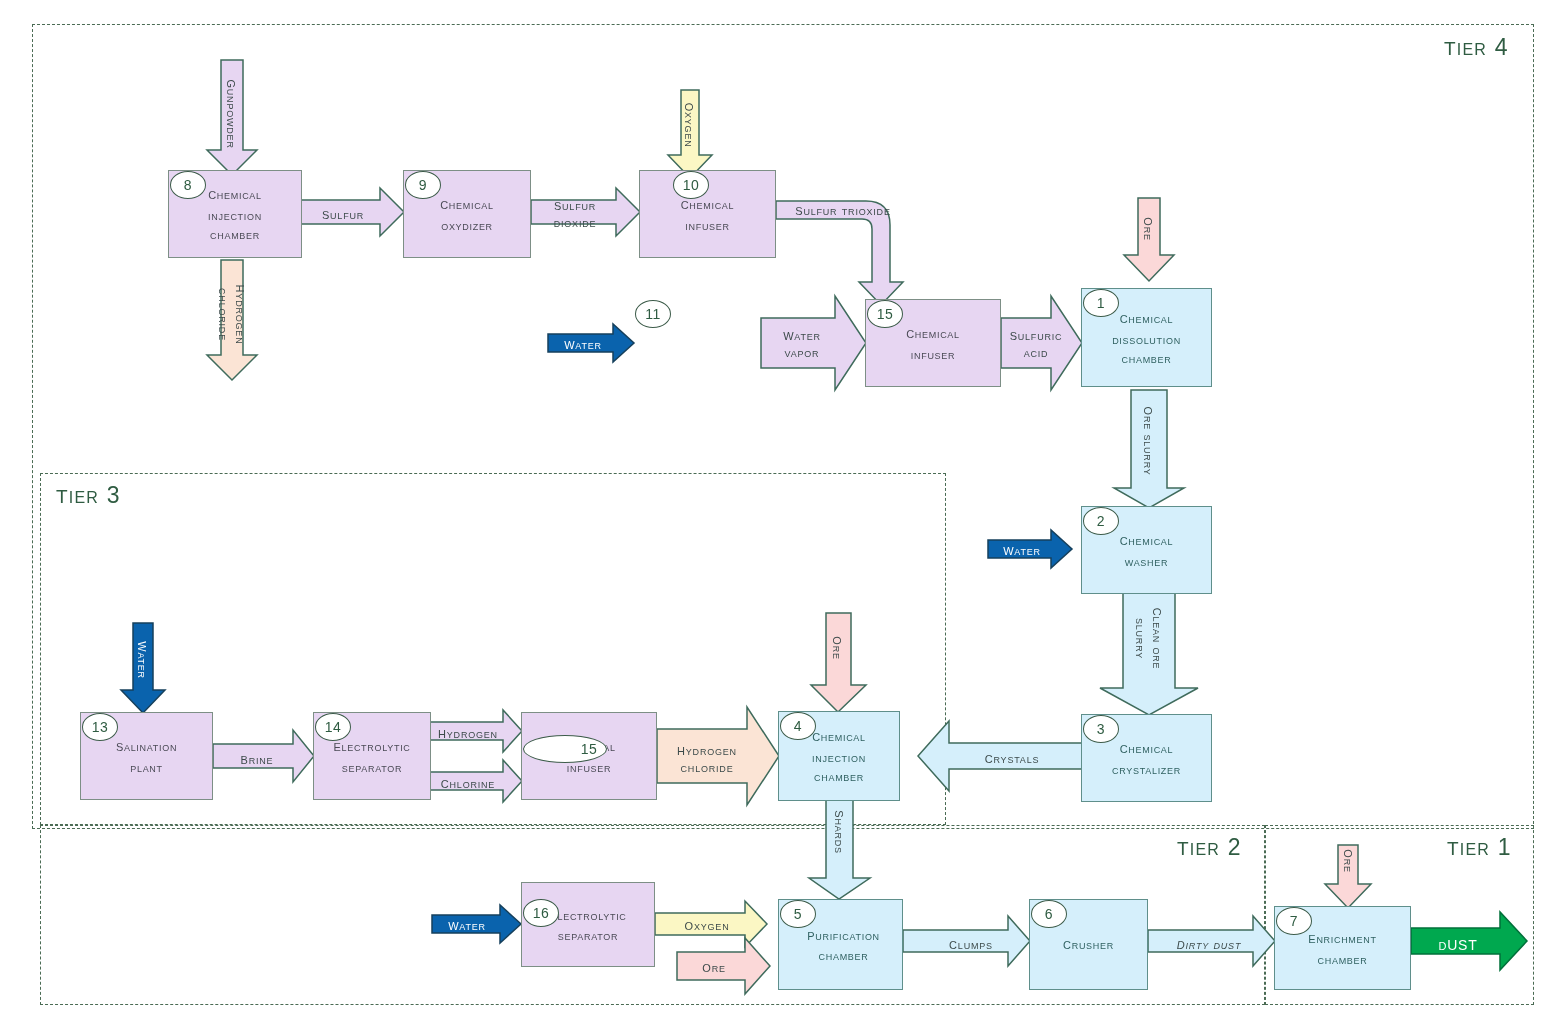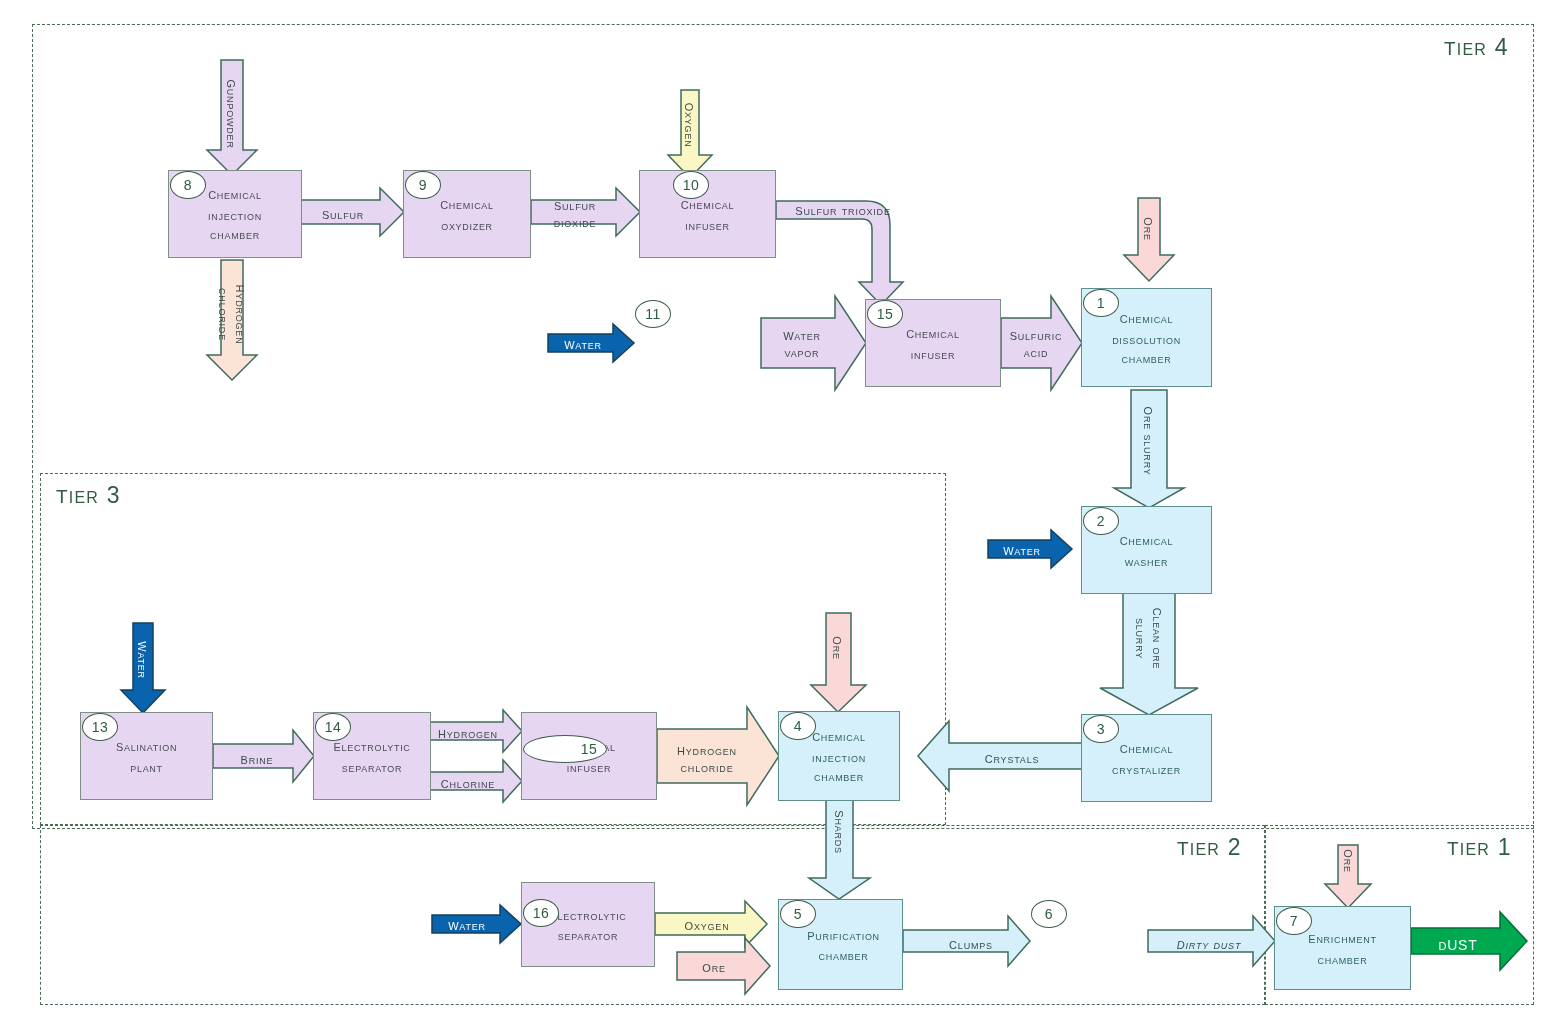--- a/index.html
+++ b/index.html
@@ -178,20 +178,23 @@
 chamber</span>
     </div>
   <div class="badge" style="left:780px;top:712px;">4</div>
 
   <div class="box blue" style="left:778px;top:899px;width:125px;height:91px;padding-left:12px;">
     <span class="cap">Purification
 chamber</span>
     </div>
   <div class="badge" style="left:780px;top:900px;">5</div>
 
+  <div class="box blue" style="left:1029px;top:899px;width:119px;height:91px;">
+    <span class="cap">Crusher</span>
+    </div>
   <div class="badge" style="left:1031px;top:900px;">6</div>
 
   <div class="box blue" style="left:1274px;top:906px;width:137px;height:84px;">
     <span class="cap">Enrichment
 chamber</span>
     </div>
   <div class="badge" style="left:1276px;top:907px;">7</div>
 
   <div class="box purple" style="left:80px;top:712px;width:133px;height:88px;">
     <span class="cap">Salination

